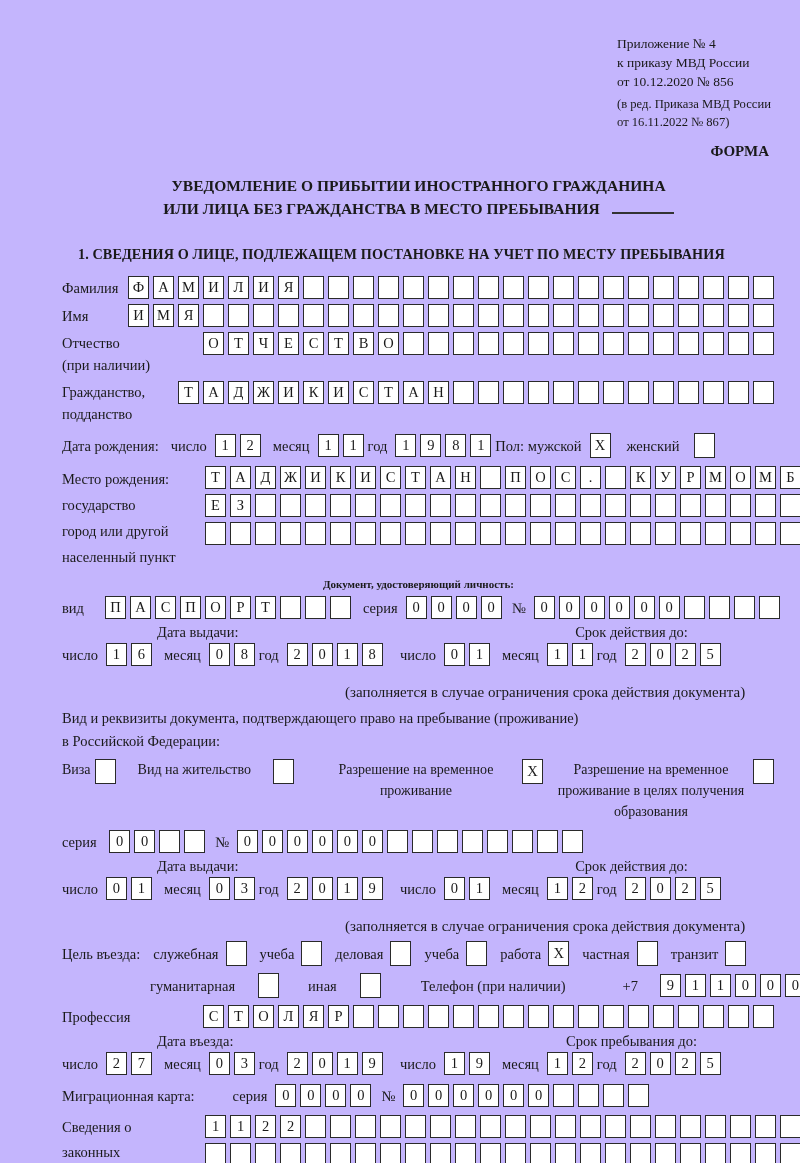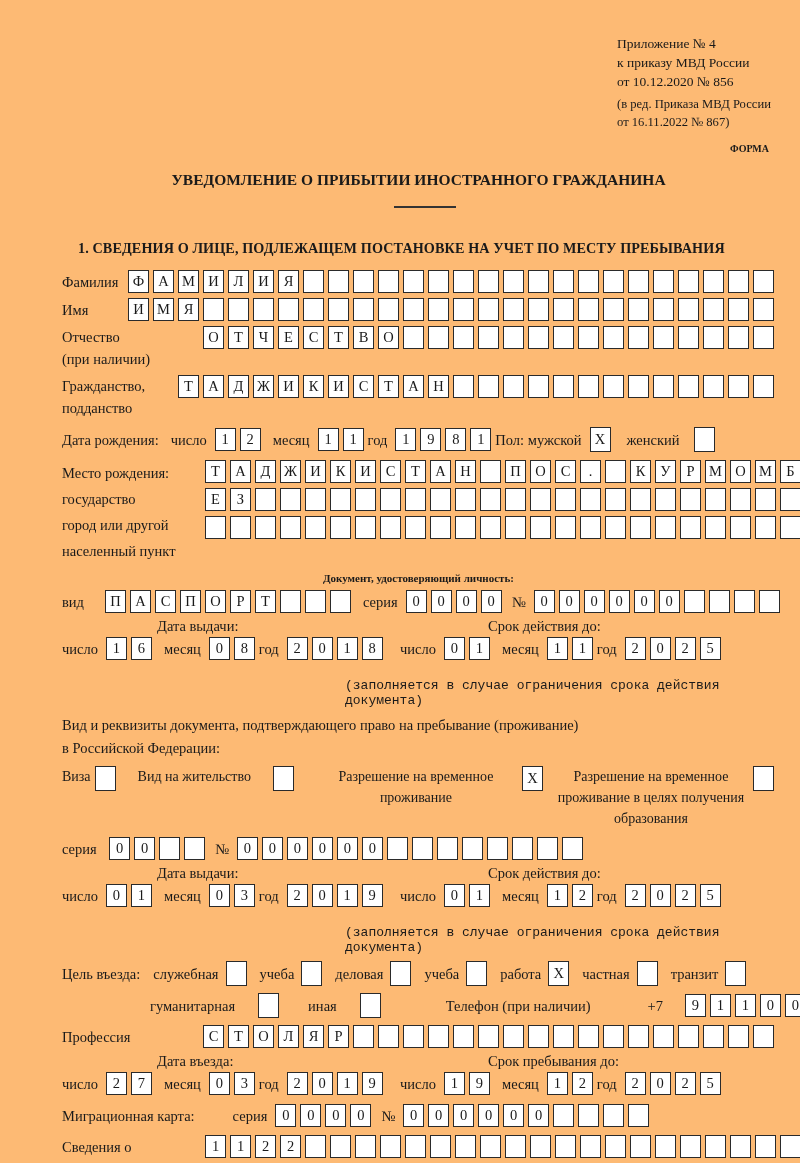--- a/index.html
+++ b/index.html
@@ -1,25 +1,25 @@
 <!DOCTYPE html>
 <html><head>
 <meta charset="utf-8">
 <style>
   * { margin:0; padding:0; box-sizing:border-box; }
   html,body { background:#e8e8e8; }
   body { font-family:"Liberation Serif", serif; color:#1a1a1a; }
   .page {
-    width:800px; height:1163px; background:#fdba74; margin:0 auto;
+    width:800px; height:1163px; background:#c4b5fd; margin:0 auto;
     padding:34px 25px 0 62px; overflow:hidden; position:relative;
   }
   
   .appendix { margin-left:555px; font-size:13.5px; line-height:19px; }
   .edition  { margin-left:555px; margin-top:4px; font-size:12.6px; line-height:18px; }
-  .forma { margin-top:12px; text-align:right; padding-right:6px; font-weight:bold; font-size:10px; }
+  .forma { margin-top:12px; text-align:right; padding-right:6px; font-weight:bold; font-size:15px; }
   
   .title { margin-top:14px; text-align:center; font-weight:bold; font-size:15.5px; line-height:23px; }
   .blank-line { display:inline-block; width:62px; border-bottom:2.4px solid #333; height:14px; margin-left:12px; }
   .sec-heading { margin-top:26px; font-weight:bold; font-size:14.2px; letter-spacing:.1px;margin-left:16px; }
   
   .frm { margin-top:13px; }
   .row { display:flex; align-items:center; margin-bottom:5px; }
   .row-top { display:flex; align-items:flex-start; margin-bottom:5px; }
   .lbl { font-size:14.5px; white-space:nowrap; line-height:22px; }
   .lblcol { font-size:14.5px; line-height:22px; }
@@ -45,23 +45,23 @@
   .mr8 { margin-right:8px; }
   .cellrows > .cells { margin-bottom:5px; }
   
   .doc-heading { text-align:center; font-weight:bold; font-size:11px; margin:8px 0 6px 0; }
   
   .dates { display:flex; margin-bottom:2px; margin-top:4px; }
   .date-col-l { width:338px; flex:0 0 auto; }
   .date-col-r { flex:1; }
   .date-head { font-size:14.5px; margin-bottom:2px; }
   .dh-l { padding-left:95px; }
-  .dh-r { padding-left:88px; }
+  .dh-r { padding-left:88px;text-align:center; }
   .date-row { display:flex; align-items:center; }
-  .note { font-size:13px; margin:18px 0 6px 283px;font-family:Liberation Mono, monospace; }
+  .note { font-size:15px; margin:18px 0 6px 283px; }
   .intro { font-size:14.5px; line-height:23px; margin-top:0; }
   
   .opt-row { display:flex; align-items:flex-start; margin-top:6px; margin-bottom:8px; }
   .opt-text { font-size:14px; line-height:21px; text-align:center; }
   .opt-wrap { display:flex; align-items:flex-start; }
   .w190 { width:196px; }
   .w186 { width:188px; }
   
   .purpose-row { display:flex; align-items:center; margin-bottom:7px; }
   .purpose-row .lbl { margin-right:7px; }
@@ -79,21 +79,21 @@
   </div>
   <div class="edition">
     <div>(в ред. Приказа МВД России</div>
     <div>от 16.11.2022 № 867)</div>
   </div>
   <div class="forma">ФОРМА</div>
 
   <div class="title">
     <div>УВЕДОМЛЕНИЕ О ПРИБЫТИИ ИНОСТРАННОГО ГРАЖДАНИНА</div>
     <div>
-      <span class="blank-line"></span>
+      <span>ИЛИ ЛИЦА БЕЗ ГРАЖДАНСТВА В МЕСТО ПРЕБЫВАНИЯ</span><span class="blank-line"></span>
     </div>
   </div>
 
   <div class="sec-heading">1. СВЕДЕНИЯ О ЛИЦЕ, ПОДЛЕЖАЩЕМ ПОСТАНОВКЕ НА УЧЕТ ПО МЕСТУ ПРЕБЫВАНИЯ</div>
 
   <div class="frm">
 
     <div class="row">
       <span class="lbl w66">Фамилия</span>
       <span class="cells">
@@ -536,21 +536,21 @@
       <span class="checkbox"></span>
       <span class="lbl">транзит</span>
       <span class="checkbox"></span>
     </div>
 
     <div class="purpose-row" style="padding-left:88px;gap:16px;">
       <span class="lbl">гуманитарная</span>
       <span class="checkbox"></span>
       <span class="lbl">иная</span>
       <span class="checkbox"></span>
-      <span class="lbl" style="margin-left:36px;">Телефон (при наличии)</span>
+      <span class="lbl" style="margin-left:11px;">Телефон (при наличии)</span>
       <span class="lbl" style="margin-left:34px; margin-right:6px;">+7</span>
       <span class="cells">
           <span class="cell">9</span>
           <span class="cell">1</span>
           <span class="cell">1</span>
           <span class="cell">0</span>
           <span class="cell">0</span>
           <span class="cell">0</span>
           <span class="cell">0</span>
           <span class="cell">0</span>

